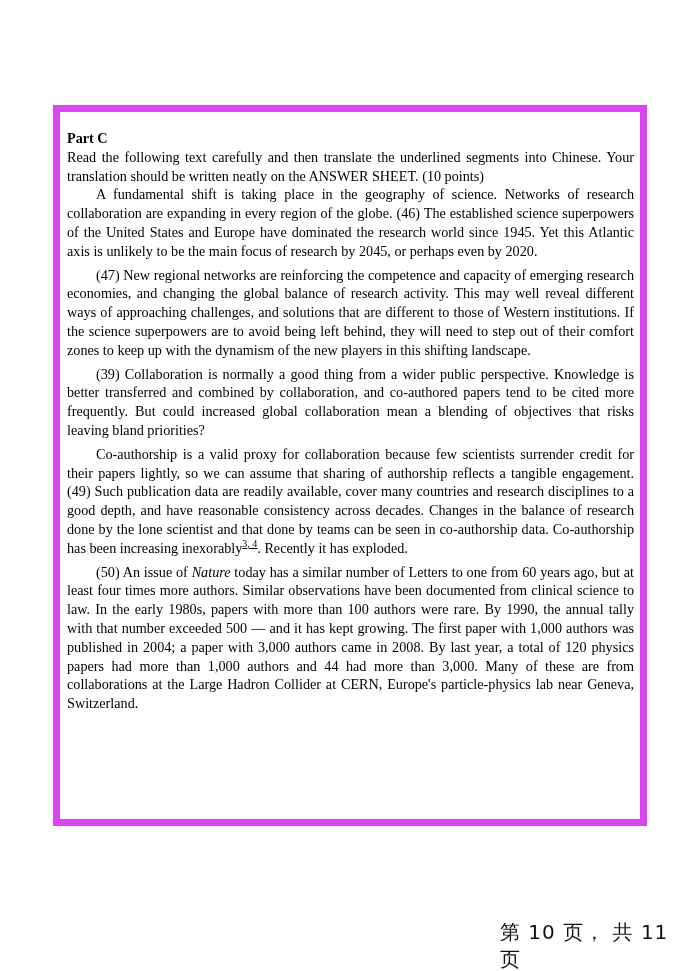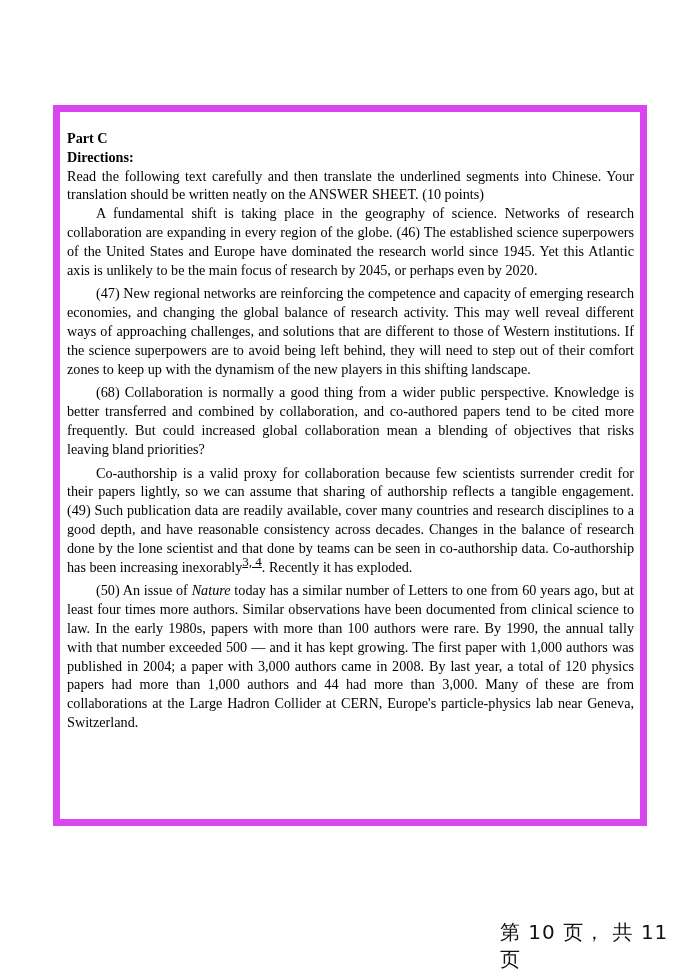--- a/index.html
+++ b/index.html
@@ -9,39 +9,38 @@
              border: 7px solid #d946ef; box-sizing: border-box; margin-top: 48px; }
     .content { position: absolute; left: 7px; right: 6px; top: 17px;
                font-size: 14.2px; line-height: 18.8px; }
     .part { font-weight: bold; }
     .dirs-label { font-weight: bold; }
     .dirs { text-align: justify; }
     .title { font-weight: bold; margin-top: 18.8px; margin-bottom: 0; }
     p.para { margin: 0 0 5px 0; text-indent: 29px; text-align: justify; }
     .num { font-weight: normal; }
     .u { text-underline-offset: 2px; }
-    sup { font-size: 13px; line-height: 0; vertical-align: 6px; text-decoration: underline; }
+    sup { font-size: 10px; line-height: 0; vertical-align: 6px; text-decoration: underline; }
     .footer { position: absolute; left: 500px; top: 919px; font-size: 20px;
               font-family: "DejaVu Sans", sans-serif; letter-spacing: 1px; color: #111; }
   </style>
 </head>
 <body>
 
 <div class="frame">
   <div class="content">
     <div class="part">Part C</div>
-    <div class="dirs-label">Directions:</div>
     <div class="dirs">Read the following text carefully and then translate the underlined segments into Chinese. Your translation should be written neatly on the ANSWER SHEET. (10 points)</div>
 
 
     <p class="para"><span>A fundamental shift is taking place in the geography of science. Networks of research collaboration are expanding in every region of the globe. </span><span class="num">(46)</span> <span class="u">The established science superpowers of the United States and Europe have dominated the research world since 1945. Yet this Atlantic axis is unlikely to be the main focus of research by 2045, or perhaps even by 2020.</span></p>
 
     <p class="para"><span class="num">(47)</span> <span class="u">New regional networks are reinforcing the competence and capacity of emerging research economies, and changing the global balance of research activity.</span><span> This may well reveal different ways of approaching challenges, and solutions that are different to those of Western institutions. If the science superpowers are to avoid being left behind, they will need to step out of their comfort zones to keep up with the dynamism of the new players in this shifting landscape.</span></p>
 
-    <p class="para"><span class="num">(68)</span> <span class="u">Collaboration is normally a good thing from a wider public perspective. Knowledge is better transferred and combined by collaboration, and co-authored papers tend to be cited more frequently.</span><span> But could increased global collaboration mean a blending of objectives that risks leaving bland priorities?</span></p>
+    <p class="para"><span class="num">(39)</span> <span class="u">Collaboration is normally a good thing from a wider public perspective. Knowledge is better transferred and combined by collaboration, and co-authored papers tend to be cited more frequently.</span><span> But could increased global collaboration mean a blending of objectives that risks leaving bland priorities?</span></p>
 
     <p class="para"><span>Co-authorship is a valid proxy for collaboration because few scientists surrender credit for their papers lightly, so we can assume that sharing of authorship reflects a tangible engagement. </span><span class="num">(49)</span> <span class="u">Such publication data are readily available, cover many countries and research disciplines to a good depth, and have reasonable consistency across decades.</span><span> Changes in the balance of research done by the lone scientist and that done by teams can be seen in co-authorship data. Co-authorship has been increasing inexorably</span><sup>3, 4</sup><span>. Recently it has exploded.</span></p>
 
     <p class="para"><span class="num">(50)</span> <span class="u"><span>An issue of </span><i>Nature</i><span> today has a similar number of Letters to one from 60 years ago, but at least four times more authors. Similar observations have been documented from clinical science to law.</span></span><span> In the early 1980s, papers with more than 100 authors were rare. By 1990, the annual tally with that number exceeded 500 — and it has kept growing. The first paper with 1,000 authors was published in 2004; a paper with 3,000 authors came in 2008. By last year, a total of 120 physics papers had more than 1,000 authors and 44 had more than 3,000. Many of these are from collaborations at the Large Hadron Collider at CERN, Europe's particle-physics lab near Geneva, Switzerland.</span></p>
   </div>
 </div>
 
 <div class="footer">第 10 页， 共 11 页</div>
 
 </body></html>

